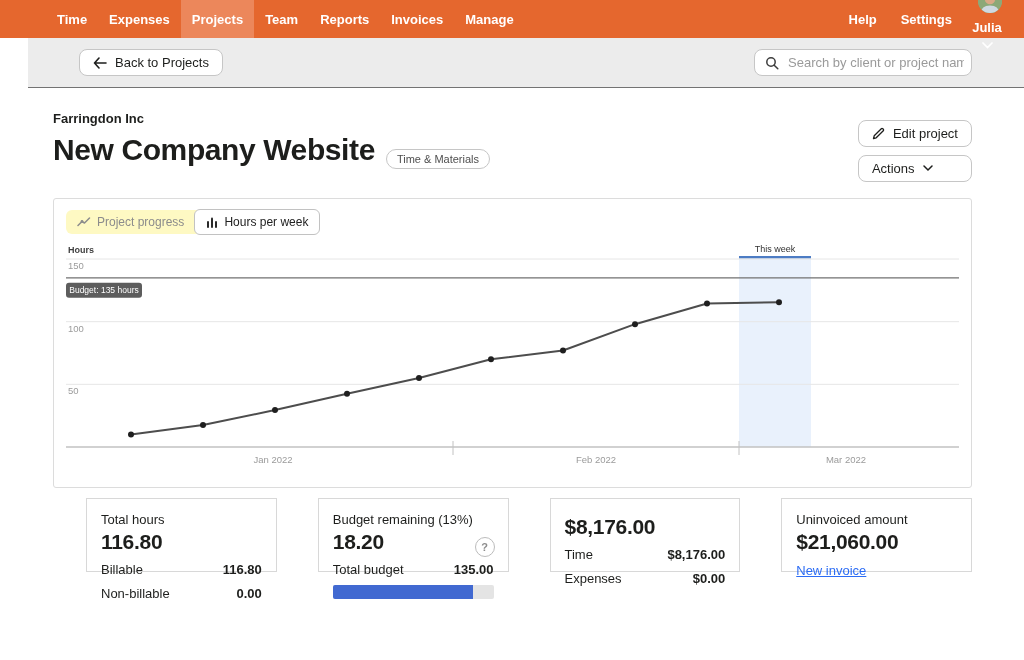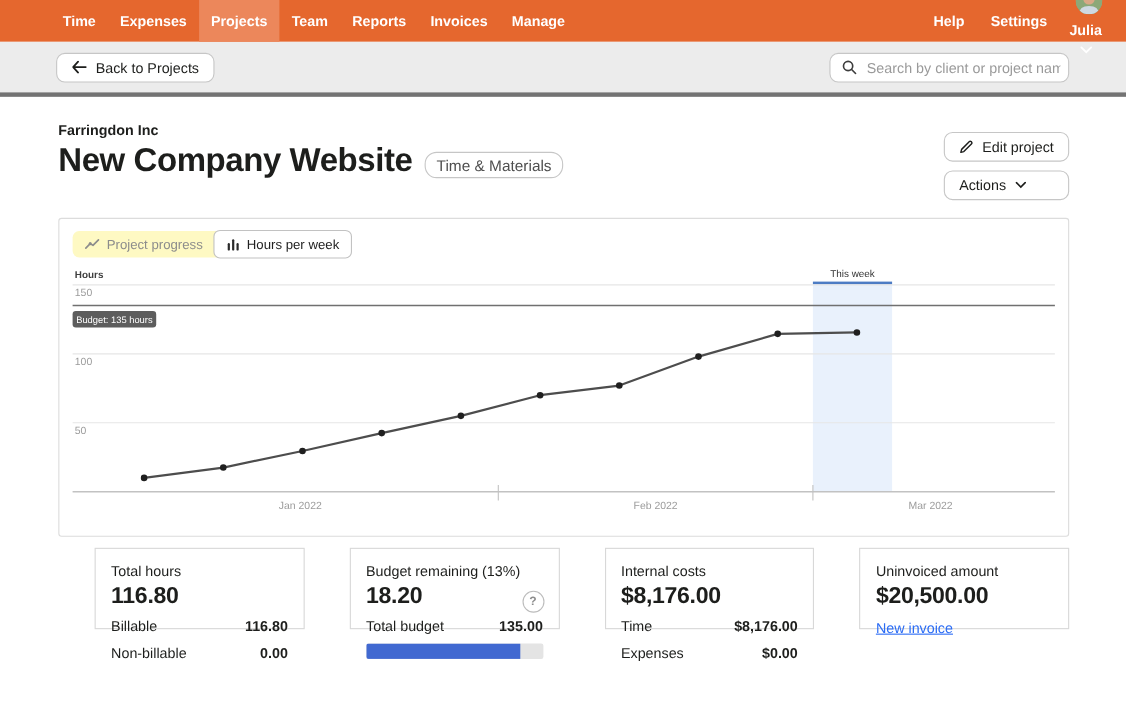--- a/index.html
+++ b/index.html
@@ -33,22 +33,22 @@
   .nav-right .nav-item{padding:0 10px;}
   .avatar{
     width:24px;height:24px;border-radius:50%;overflow:hidden;flex:0 0 auto;
     margin-left:6px;background:linear-gradient(#b9cba4,#7e9a6c);
   }
   .user-chip{display:flex;align-items:center;gap:7px;padding:0 6px;cursor:pointer;flex-direction:column;}
   .user-name{font-weight:600;}
   .chev{display:inline-flex;align-items:center;}
   
   .subbar{
-    height:50px;background:#ececec;border-bottom:4px solid #737373;
-    display:flex;align-items:center;justify-content:space-between;padding:0 52px 0 51px;
+    height:50px;background:#ececec;border-bottom:1px solid #737373;
+    display:flex;align-items:center;justify-content:space-between;padding:0 52px 0 51px;margin-left:28px;
   }
   .btn{
     display:inline-flex;align-items:center;gap:8px;background:#fff;
     border:1px solid #c6c6c6;border-radius:8px;height:27px;padding:0 13px;
     font-size:13px;font-weight:500;color:#1d1e1c;cursor:pointer;
     font-family:inherit;
   }
   .search-box{
     display:flex;align-items:center;gap:7px;background:#fff;border:1px solid #c6c6c6;
     border-radius:8px;height:27px;width:218px;padding:0 10px;
@@ -58,22 +58,22 @@
     font-family:inherit;
   }
   .search-box input::placeholder{color:#9a9a9a;}
   
   .content{padding:0 52px 16px 53px;}
   .page-head{margin-top:23px;display:flex;justify-content:space-between;align-items:flex-start;}
   .client-name{font-size:13px;font-weight:700;margin-bottom:3px;}
   .title-row{display:flex;align-items:center;gap:11px;}
   .page-title{font-size:30px;font-weight:700;letter-spacing:-0.4px;line-height:1.1;}
   .pill{
-    border:1px solid #c6c6c6;border-radius:11px;font-size:14px;color:#4f4f4f;
-    padding:3px 10px;background:#fff;white-space:nowrap;margin-top:8px;
+    border:1px solid #c6c6c6;border-radius:11px;font-size:11px;color:#4f4f4f;
+    padding:3px 10px;background:#fff;white-space:nowrap;margin-top:20px;
   }
   .head-actions{display:flex;gap:8px;margin-top:9px;flex-direction:column;}
   
   .chart-card{
     position:relative;margin-top:16px;width:919px;height:290px;
     border:1px solid #dcdcdc;border-radius:3px;background:#fff;
   }
   .seg-control{
     position:absolute;top:11px;left:12px;display:flex;background:#fef9c3;
     border-radius:6px;z-index:2;height:24px;align-items:stretch;
@@ -275,32 +275,31 @@
       <div class="card-row">
         <span>Total budget</span>
         <span class="v">135.00</span>
       </div>
       <div class="progress-track">
         <div class="progress-fill" id="budget-fill" style="width: 87%;"></div>
       </div>
     </div>
 
     <div class="card">
-      <div class="card-title">Internal costs</div>
       <div class="card-big">$8,176.00</div>
       <div class="card-row">
         <span>Time</span>
         <span class="v">$8,176.00</span>
       </div>
       <div class="card-row">
         <span>Expenses</span>
         <span class="v">$0.00</span>
       </div>
     </div>
 
     <div class="card">
       <div class="card-title">Uninvoiced amount</div>
-      <div class="card-big">$20,500.00</div>
+      <div class="card-big">$21,060.00</div>
       <a class="link">New invoice</a>
     </div>
 
   </div>
 </div>
 
 </body></html>

